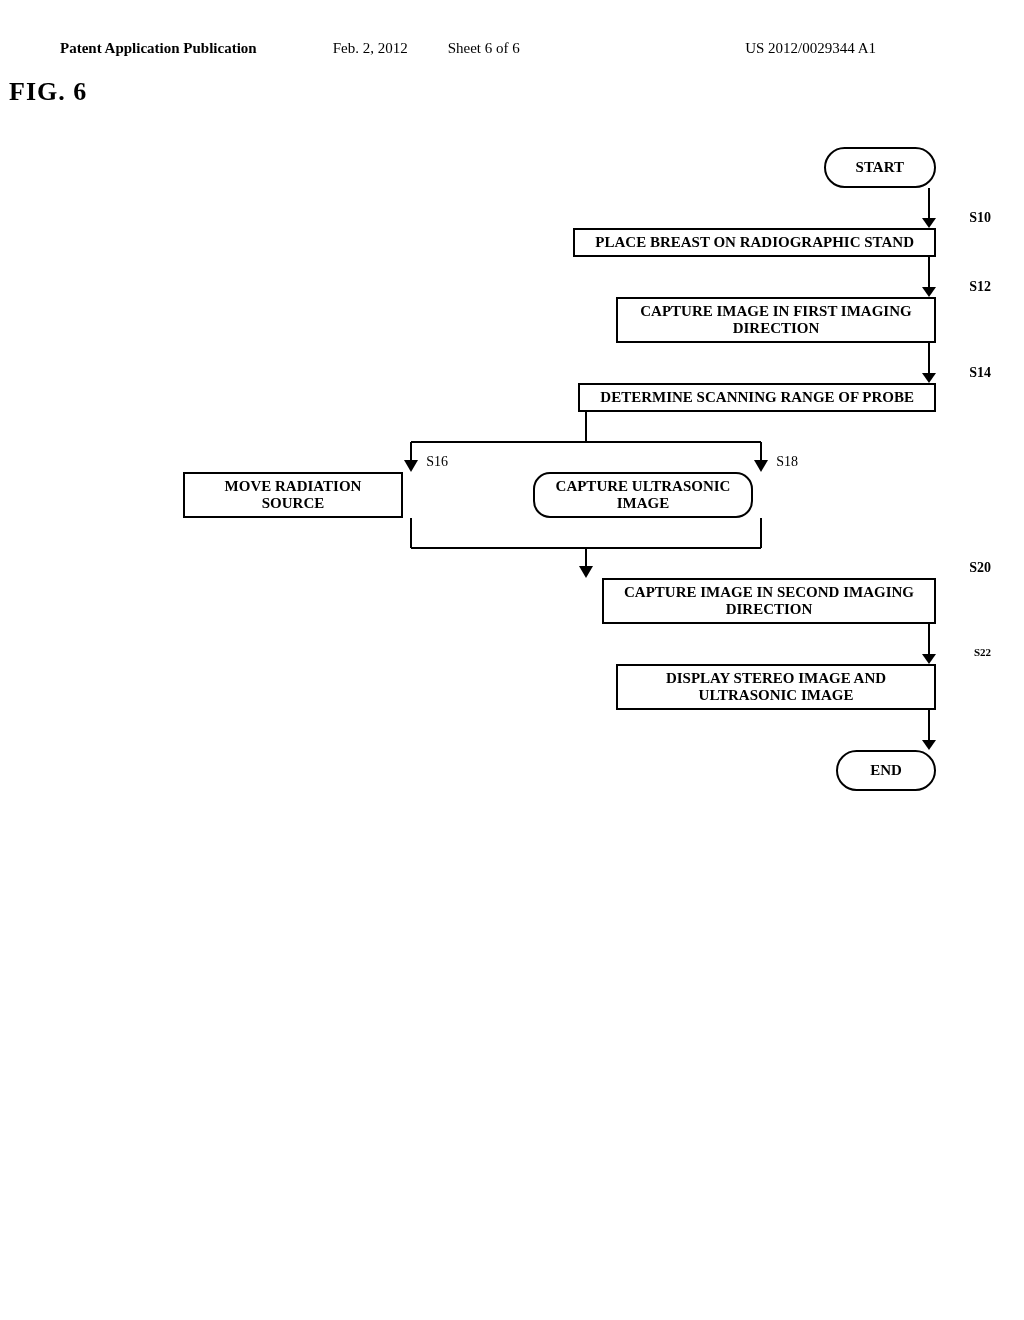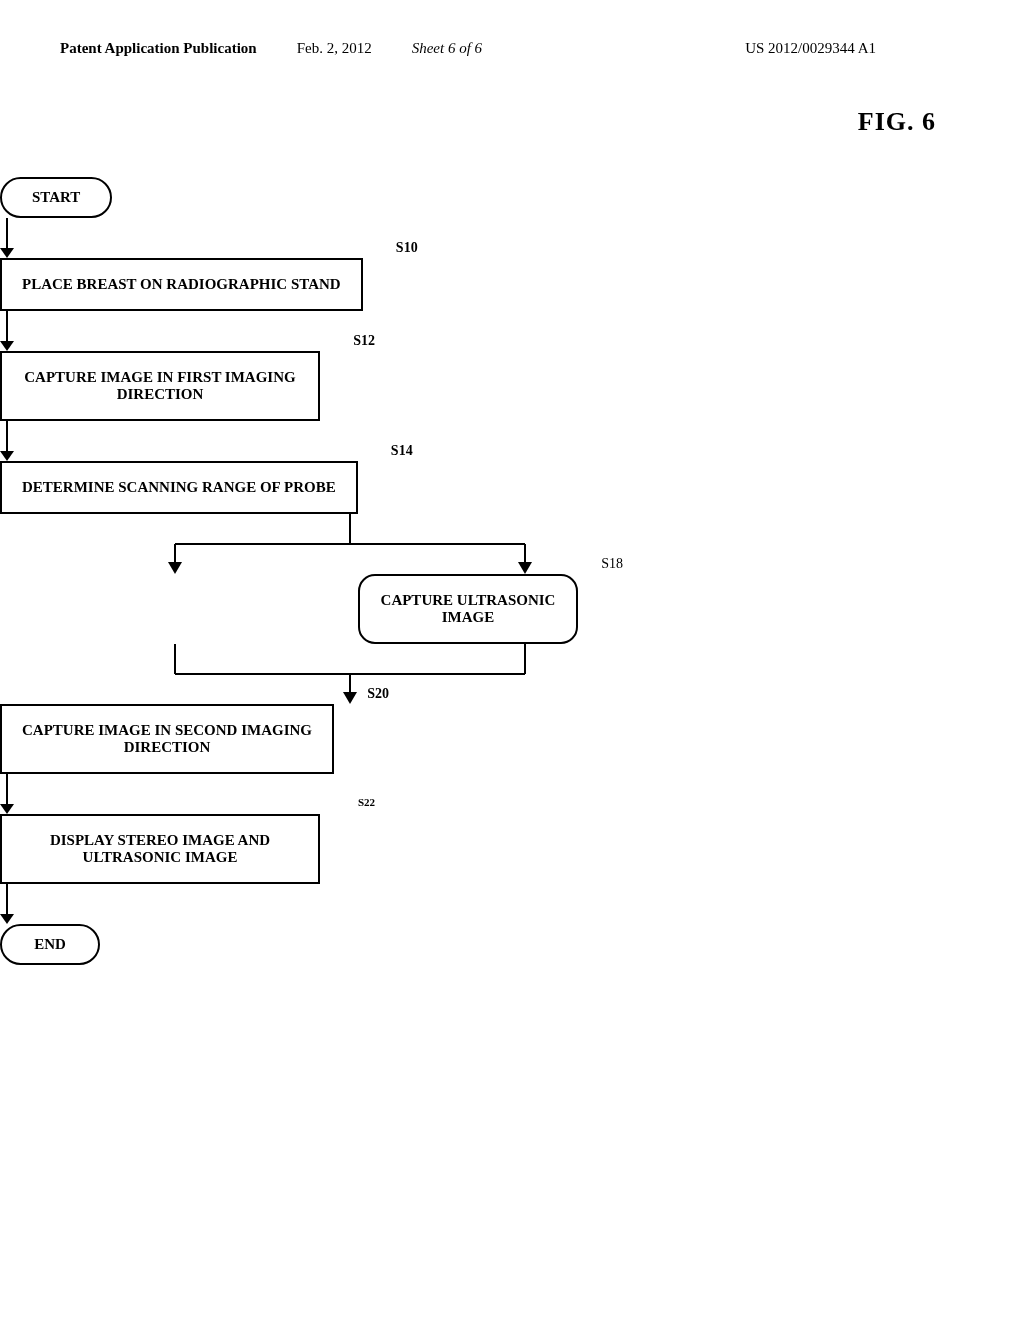--- a/index.html
+++ b/index.html
@@ -27,63 +27,64 @@
       padding: 40px 60px 0 60px;
       font-size: 15px;
       gap: 40px;
     }
     .header-title {
       font-weight: bold;
       font-size: 15px;
     }
     .header-date {
       font-size: 15px;
+      margin-left: 36px;
     }
     .header-sheet {
       font-size: 15px;
-      font-style: italic;
     }
     .header-patent {
       font-size: 15px;
       margin-left: auto;
     }
 
     
     .fig-label {
-      text-align: right;
+      text-align: left;
       font-size: 26px;
       font-weight: bold;
-      margin-top: 50px;
+      margin-top: 20px;
       letter-spacing: 1px;
+      padding-left: 9px;
     }
 
     
     .flowchart {
       display: flex;
       flex-direction: column;
-      align-items: flex-start;
+      align-items: flex-end;
       margin-top: 40px;
       position: relative;
     }
 
     
     .rounded-box {
       border: 2px solid #000;
       border-radius: 30px;
       padding: 10px 30px;
       font-size: 15px;
       font-weight: bold;
       text-align: center;
       background: #fff;
       min-width: 100px;
     }
 
     .rect-box {
       border: 2px solid #000;
-      padding: 16px 20px;
+      padding: 4px 20px;
       font-size: 15px;
       font-weight: bold;
       text-align: center;
       background: #fff;
       min-width: 320px;
       max-width: 380px;
     }
 
     
     .arrow-down {
@@ -205,20 +206,28 @@
 
       <line x1="175" y1="30" x2="175" y2="50" stroke="#000" stroke-width="2"></line>
       <polygon points="168,48 182,48 175,60" fill="#000"></polygon>
 
       <line x1="525" y1="30" x2="525" y2="50" stroke="#000" stroke-width="2"></line>
       <polygon points="518,48 532,48 525,60" fill="#000"></polygon>
     </svg>
 
     <div class="parallel-section">
 
+      <div class="parallel-left">
+        <div style="position:relative; display:inline-block;">
+          <span style="position:absolute; right:-45px; top:-18px; font-size:14px;">S16</span>
+          <div class="rect-box" style="min-width:200px; max-width:220px;">
+            <span>MOVE RADIATION SOURCE</span>
+          </div>
+        </div>
+      </div>
 
       <div class="parallel-right">
         <div style="position:relative; display:inline-block;">
           <span style="position:absolute; right:-45px; top:-18px; font-size:14px;">S18</span>
           <div class="rect-box" style="min-width:200px; max-width:220px;border-radius:17px;">
             <span>CAPTURE ULTRASONIC IMAGE</span>
           </div>
         </div>
       </div>
     </div>

